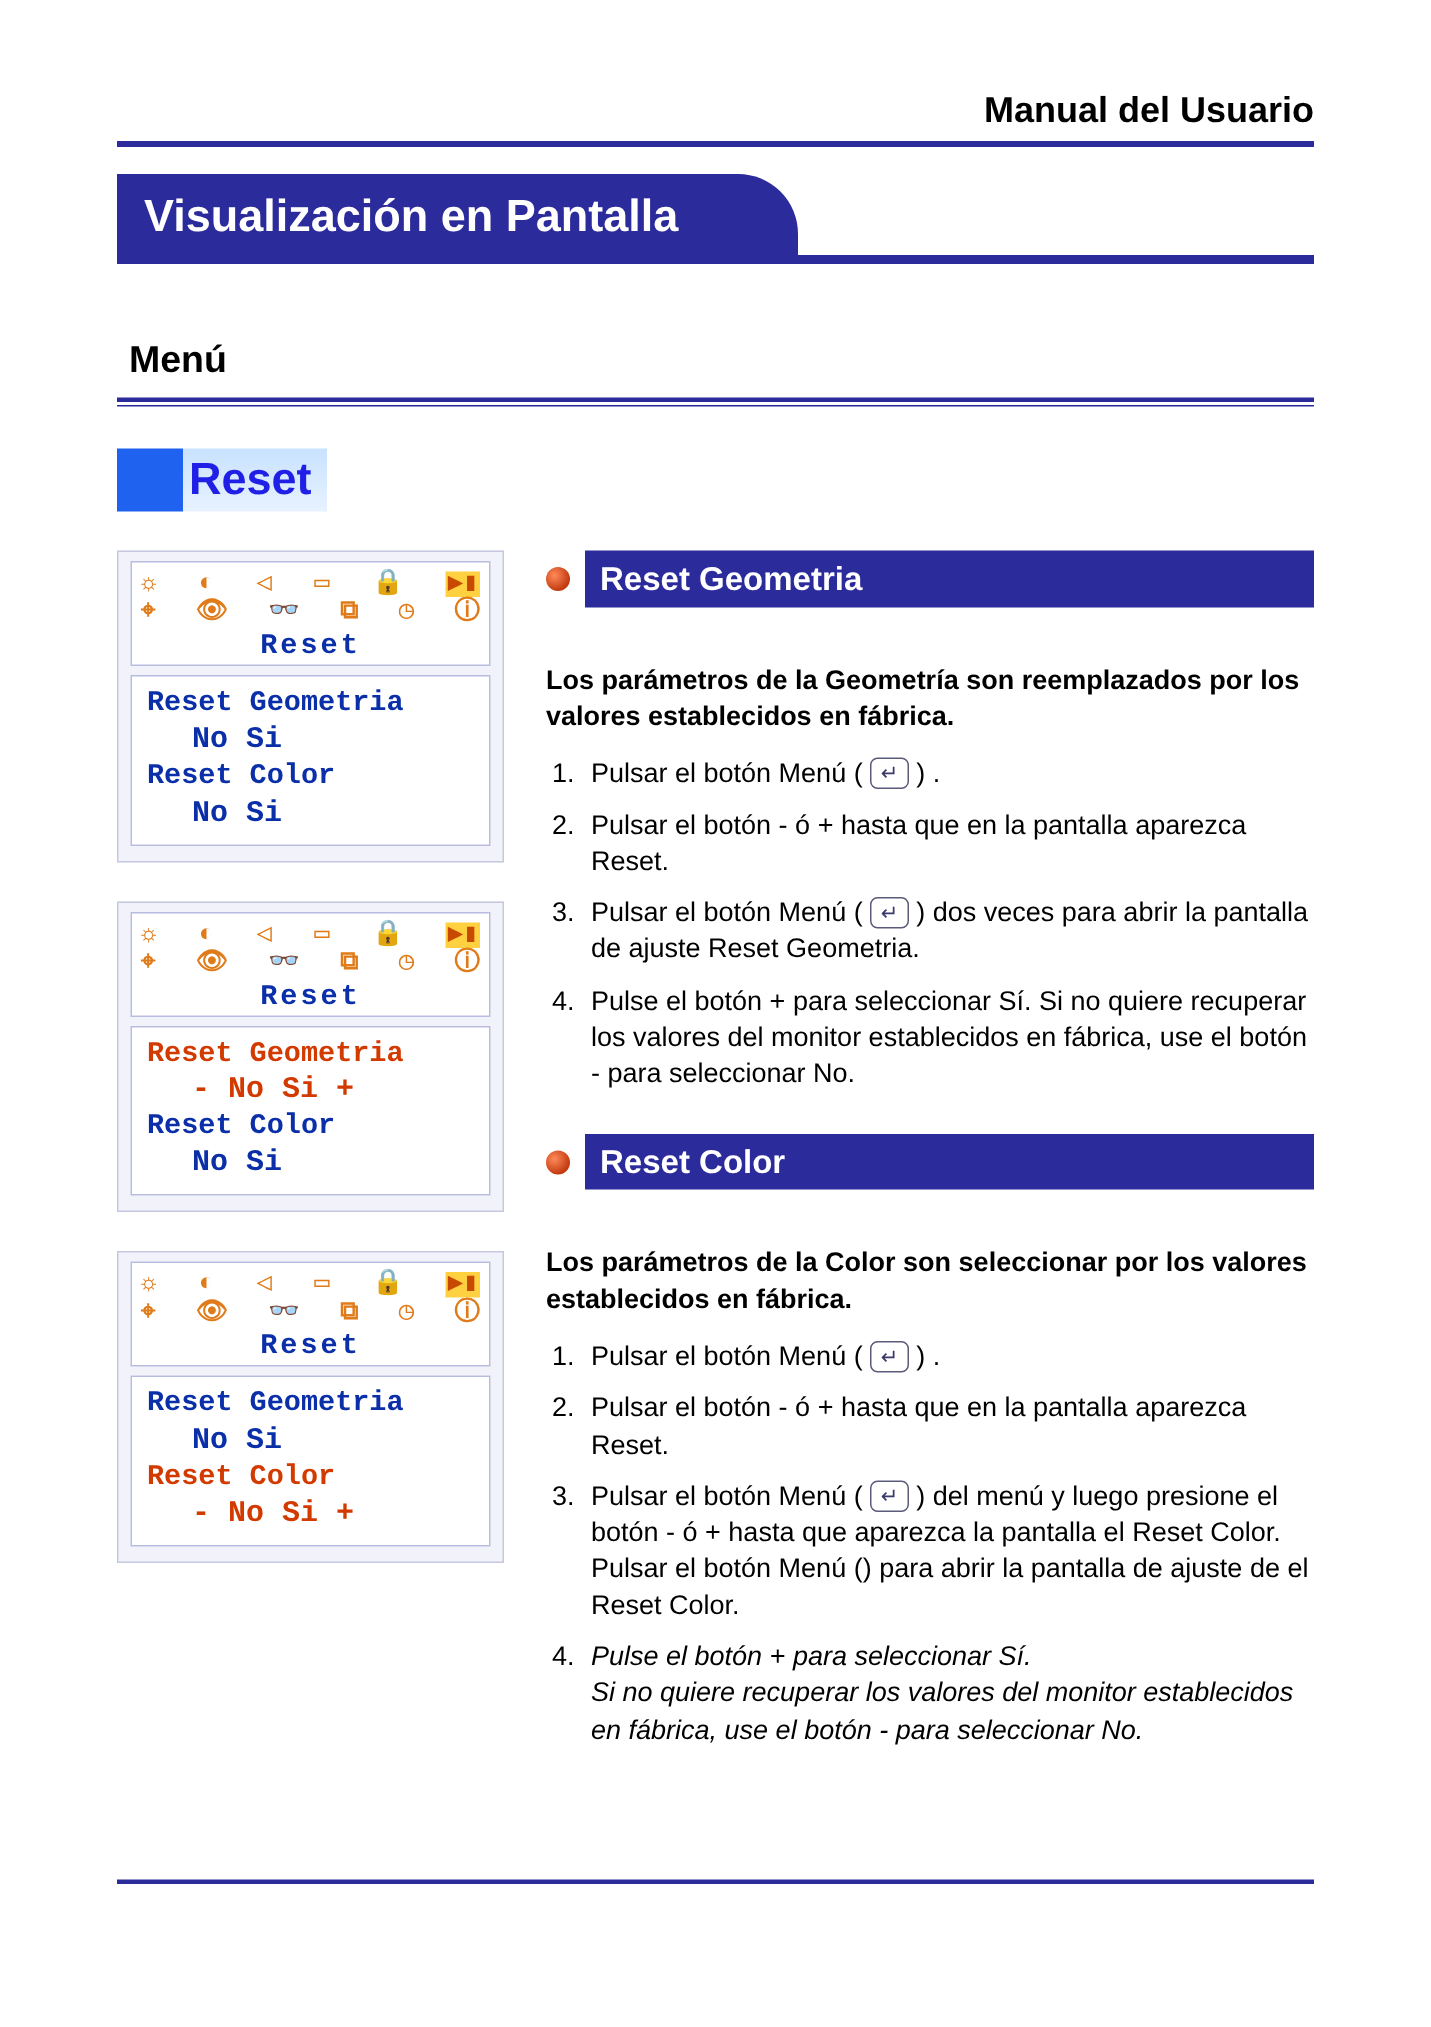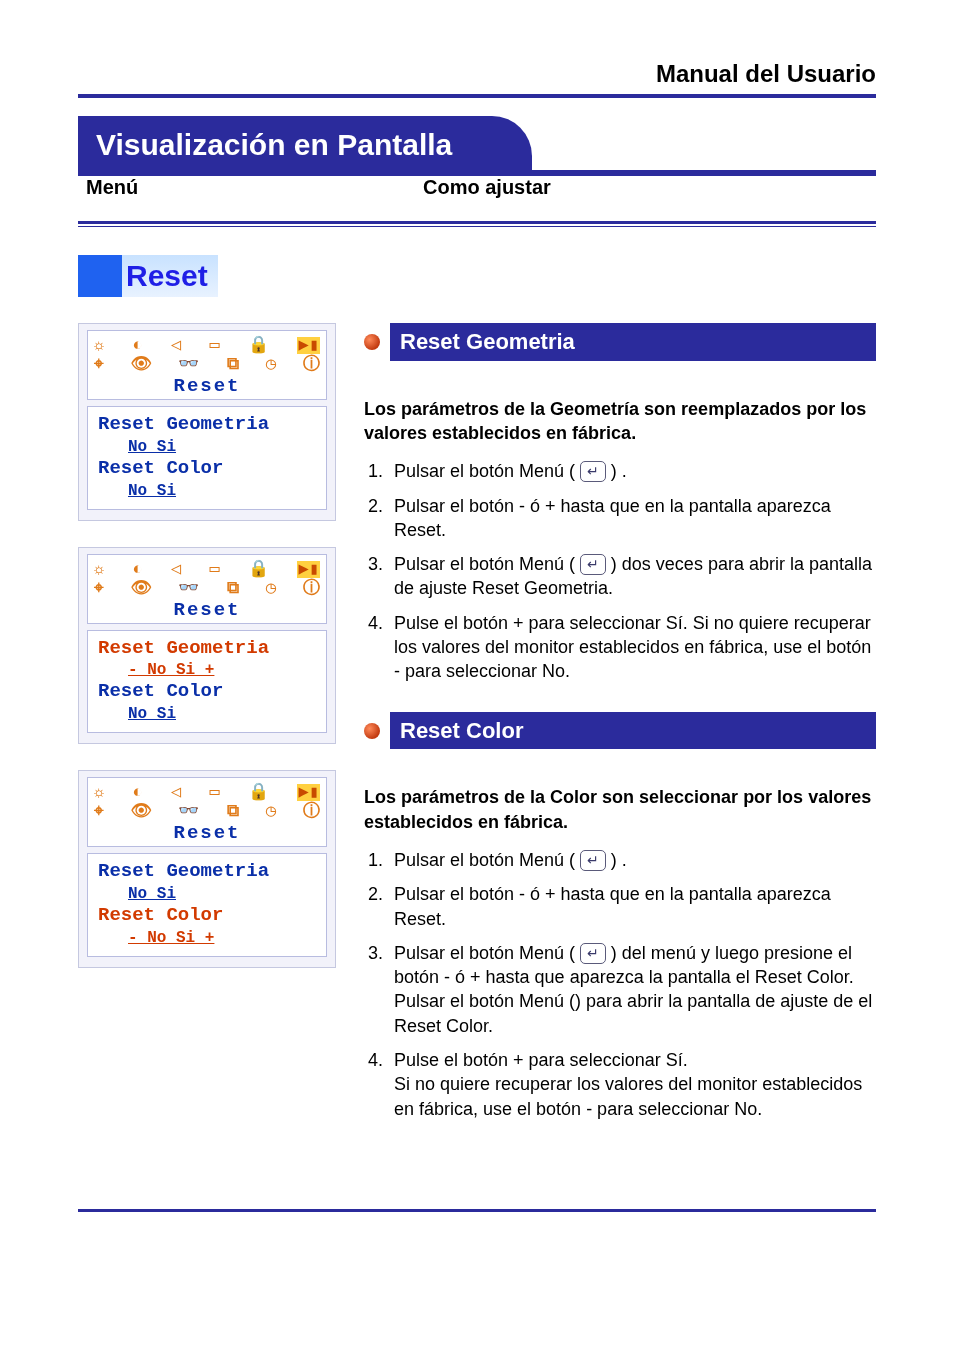--- a/index.html
+++ b/index.html
@@ -20,42 +20,43 @@
     margin-bottom: 6px;
   }
   .purple-rule {
     height: 4px;
     background: #2b2b9c;
     margin-bottom: 18px;
   }
   .title-banner {
     display: flex;
     align-items: stretch;
+    margin-bottom: 50px;
   }
   .title-main {
     background: #2b2b9c;
     color: #fff;
     font-weight: bold;
     font-size: 30px;
     padding: 12px 80px 14px 18px;
     border-top-right-radius: 40px;
     border-bottom-right-radius: 0;
     position: relative;
   }
   .title-tail {
     flex: 1;
     background: #2b2b9c;
     height: 6px;
     align-self: flex-end;
   }
   .columns-header {
     display: flex;
     font-weight: bold;
-    font-size: 20px;
-    padding-bottom: 22px;
+    font-size: 25px;
+    padding-bottom: 10px;
   }
   .columns-header .col-left { width: 345px; padding-left: 8px; }
   .columns-header .col-right { flex: 1; }
   .hr-thick { height: 3px; background: #2b2b9c; }
   .hr-thin  { height: 1px; background: #2b2b9c; margin-top: 2px; margin-bottom: 28px;}
   .section-label {
     display: inline-flex;
     align-items: stretch;
     margin-bottom: 26px;
   }
@@ -112,21 +113,21 @@
   .osd .panel {
     background: #fff;
     border: 1px solid #b8bce0;
     padding: 6px 10px 8px 10px;
     margin-top: 6px;
     color: #0a2fa8;
     font-size: 19px;
     line-height: 1.25;
   }
   .osd .panel .active { color: #d23a00; }
-  .osd .panel .opts { padding-left: 30px; font-size: 16px; text-decoration: underline; }
+  .osd .panel .opts { padding-left: 30px; font-size: 20px; }
   
   .subhead {
     display: flex;
     align-items: center;
     gap: 10px;
     margin-bottom: 6px;
   }
   .subhead .dot {
     width: 16px; height: 16px; border-radius: 50%;
     background: radial-gradient(circle at 35% 35%, #ff8a5a, #c23a10 70%);
@@ -172,21 +173,20 @@
   <div class="manual-label">Manual del Usuario</div>
   <div class="purple-rule"></div>
 
   <div class="title-banner">
     <div class="title-main">Visualización en Pantalla</div>
     <div class="title-tail"></div>
   </div>
 
   <div class="columns-header">
     <div class="col-left">Menú</div>
-    <div class="col-right">Como ajustar</div>
   </div>
   <div class="hr-thick"></div>
   <div class="hr-thin"></div>
 
   <div class="section-label">
     <div class="sq"></div>
     <div class="txt">Reset</div>
   </div>
 
   <div class="body-cols">
@@ -318,21 +318,21 @@
           <li>
             <span class="n">2.</span>
             <span style="white-space: pre-line;">Pulsar el botón - ó + hasta que en la pantalla aparezca Reset.</span>
           </li>
           <li>
             <span class="n">3.</span>
             <span>Pulsar el botón Menú ( <span class="menu-btn">↵</span> ) del menú y luego presione el botón - ó + hasta que aparezca la pantalla el Reset Color. Pulsar el botón Menú () para abrir la pantalla de ajuste de el Reset Color.</span>
           </li>
           <li>
             <span class="n">4.</span>
-            <span style="white-space: pre-line;">Pulse el botón + para seleccionar Sí.
+            <span style="white-space: pre-line; font-style: italic;">Pulse el botón + para seleccionar Sí.
 Si no quiere recuperar los valores del monitor establecidos en fábrica, use el botón - para seleccionar No.</span>
           </li>
         </ol>
 
     </div>
   </div>
 
   <div class="footer-rule"></div>
 </div>
 

